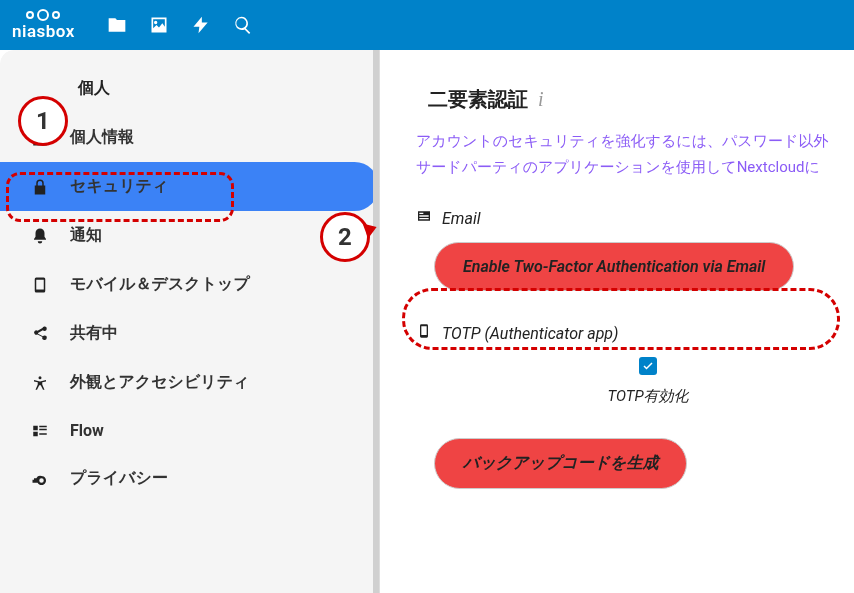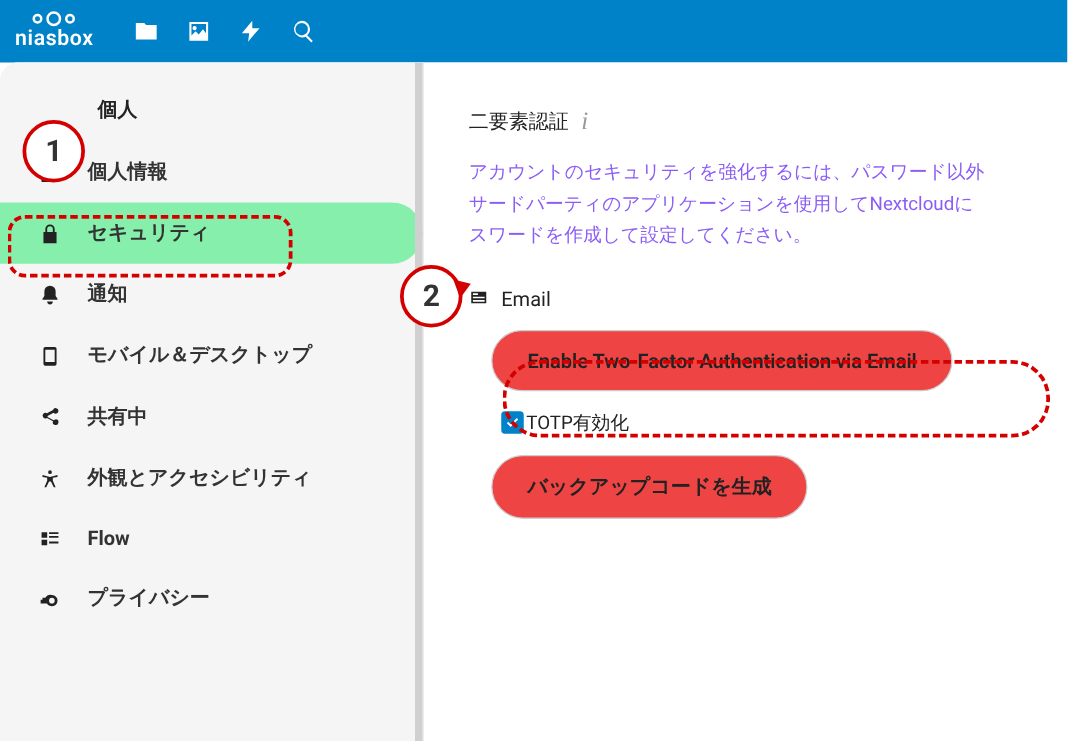--- a/index.html
+++ b/index.html
@@ -44,21 +44,21 @@
 
   
   .layout {
     display: flex;
     height: calc(100% - 50px);
     background:#fff;
     border-top-left-radius: 14px;
     overflow:hidden;
   }
   .sidebar-wrap {
-    width: 339px;
+    width: 380px;
     background: #f5f5f5;
     border-right: 1px solid #ddd;
     position:relative;
     padding-top: 28px;
     border-top-left-radius:14px;
   }
   .sidebar-wrap::after{
     content:"";
     position:absolute;
     right:0; top:0; bottom:0;
@@ -75,52 +75,53 @@
     display:flex;
     align-items:center;
     gap:20px;
     padding: 14px 20px 14px 30px;
     font-size:16px;
     color:#333;
     cursor:pointer;
     position:relative;
     font-weight:bold;
   }
-  .nav-item.active { background:#86efac; border-top-right-radius:30px; border-bottom-right-radius:30px; }
+  .nav-item.active { background:#3b82f6; border-top-right-radius:30px; border-bottom-right-radius:30px; }
   .nav-ico { width:20px; display:flex; justify-content:center; align-items:center; }
   .nav-ico svg { fill:#222; width:18px; height:18px; }
 
   
   .main {
     flex:1;
     padding: 36px 0 0 36px;
     color:#222;
     overflow:hidden;
   }
   .h2row { display:flex; align-items:center; gap:10px; margin-bottom:16px;}
-  .h2 { font-size:16px; font-weight:400; }
+  .h2 { font-size:20px; font-weight:700;margin-left:12px; }
   .info-i { color:#999; font-family: Georgia, serif; font-style:italic; font-size:20px; cursor:pointer;}
   .desc { color:#8b5cf6; font-size:15px; line-height:1.7; margin-bottom:28px; }
   .method {
-    margin-bottom: 16px;
+    margin-bottom: 32px;
+    font-style: italic;
   }
   .method-head { display:flex; align-items:center; gap:10px; font-size:16px; margin-bottom:14px;}
   .method-head svg { width:16px; height:16px; fill:#222;}
   .pill-btn {
     display:inline-block;
     border:1px solid #ccc;
     background:#ef4444;
     border-radius: 26px;
     padding: 14px 28px;
     font-size:16px;
     font-weight:600;
     cursor:pointer;
     margin-left:18px;
   }
-  .cb-row { display:flex; align-items:center; gap:2px; margin-left:26px; font-size:15px;}
+  .cb-row { display:flex; align-items:center; gap:12px; margin-left:26px; font-size:15px;flex-direction:column;}
   .cb {
     width:18px; height:18px; background:#0082c9; border-radius:3px;
     display:flex; align-items:center; justify-content:center;
   }
   .cb svg { width:12px; height:12px; stroke:#fff; stroke-width:3; fill:none;}
 
   
   .ann-circle {
     position:absolute;
     width:50px; height:50px;
@@ -267,36 +268,43 @@
   </div>
 
   <div class="main">
     <div class="h2row">
       <div class="h2">二要素認証</div>
       <div class="info-i">i</div>
     </div>
     <div class="desc">
       <span>アカウントのセキュリティを強化するには、パスワード以外</span><br>
       <span>サードパーティのアプリケーションを使用してNextcloudに</span><br>
-      <span>スワードを作成して設定してください。</span>
     </div>
 
     <div class="method">
       <div class="method-head">
         <span>
           <svg viewBox="0 0 24 24">
               <path d="M3 5h18v14H3V5zm2 2v2h6V7H5zm0 4v2h14v-2H5zm0 4v2h14v-2H5z"></path>
             </svg>
         </span>
         <span>Email</span>
       </div>
       <div class="pill-btn">Enable Two-Factor Authentication via Email</div>
     </div>
 
     <div class="method">
+      <div class="method-head">
+        <span>
+          <svg viewBox="0 0 24 24">
+              <path d="M8 2h8a2 2 0 012 2v16a2 2 0 01-2 2H8a2 2 0 01-2-2V4a2 2 0 012-2zm0 3v13h8V5H8z"></path>
+            </svg>
+        </span>
+        <span>TOTP (Authenticator app)</span>
+      </div>
       <div class="cb-row">
         <div class="cb">
           <svg viewBox="0 0 24 24">
               <path d="M4 12l5 5L20 6"></path>
             </svg>
         </div>
         <span>TOTP有効化</span>
       </div>
     </div>
 

